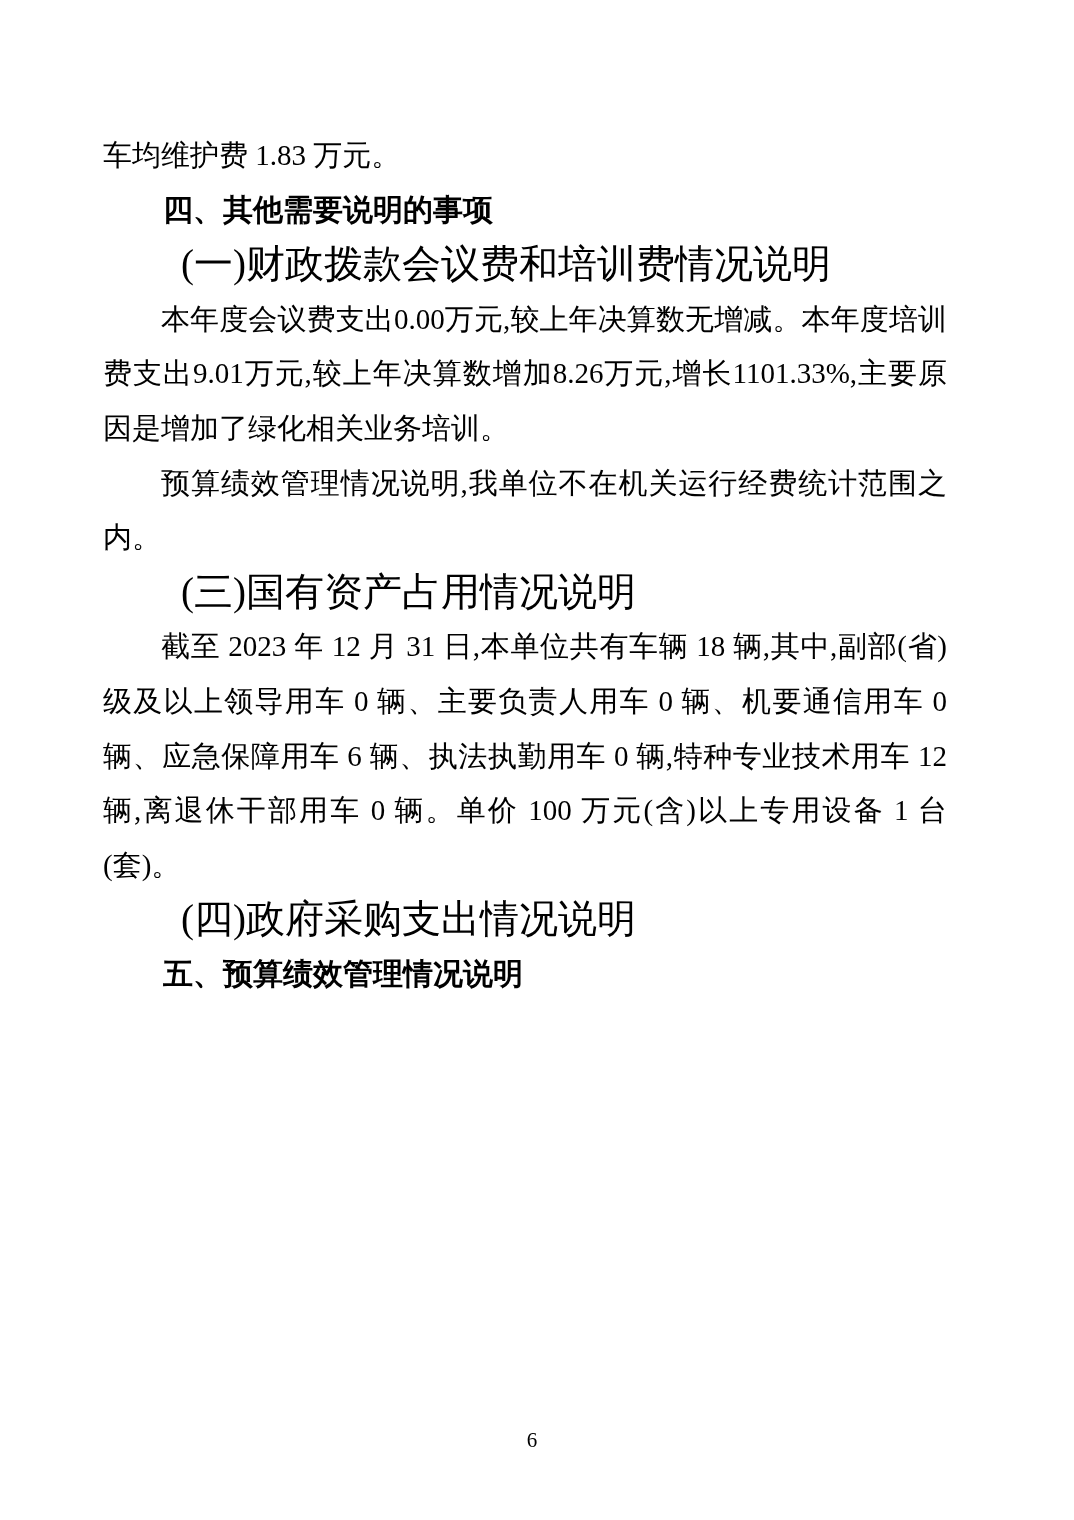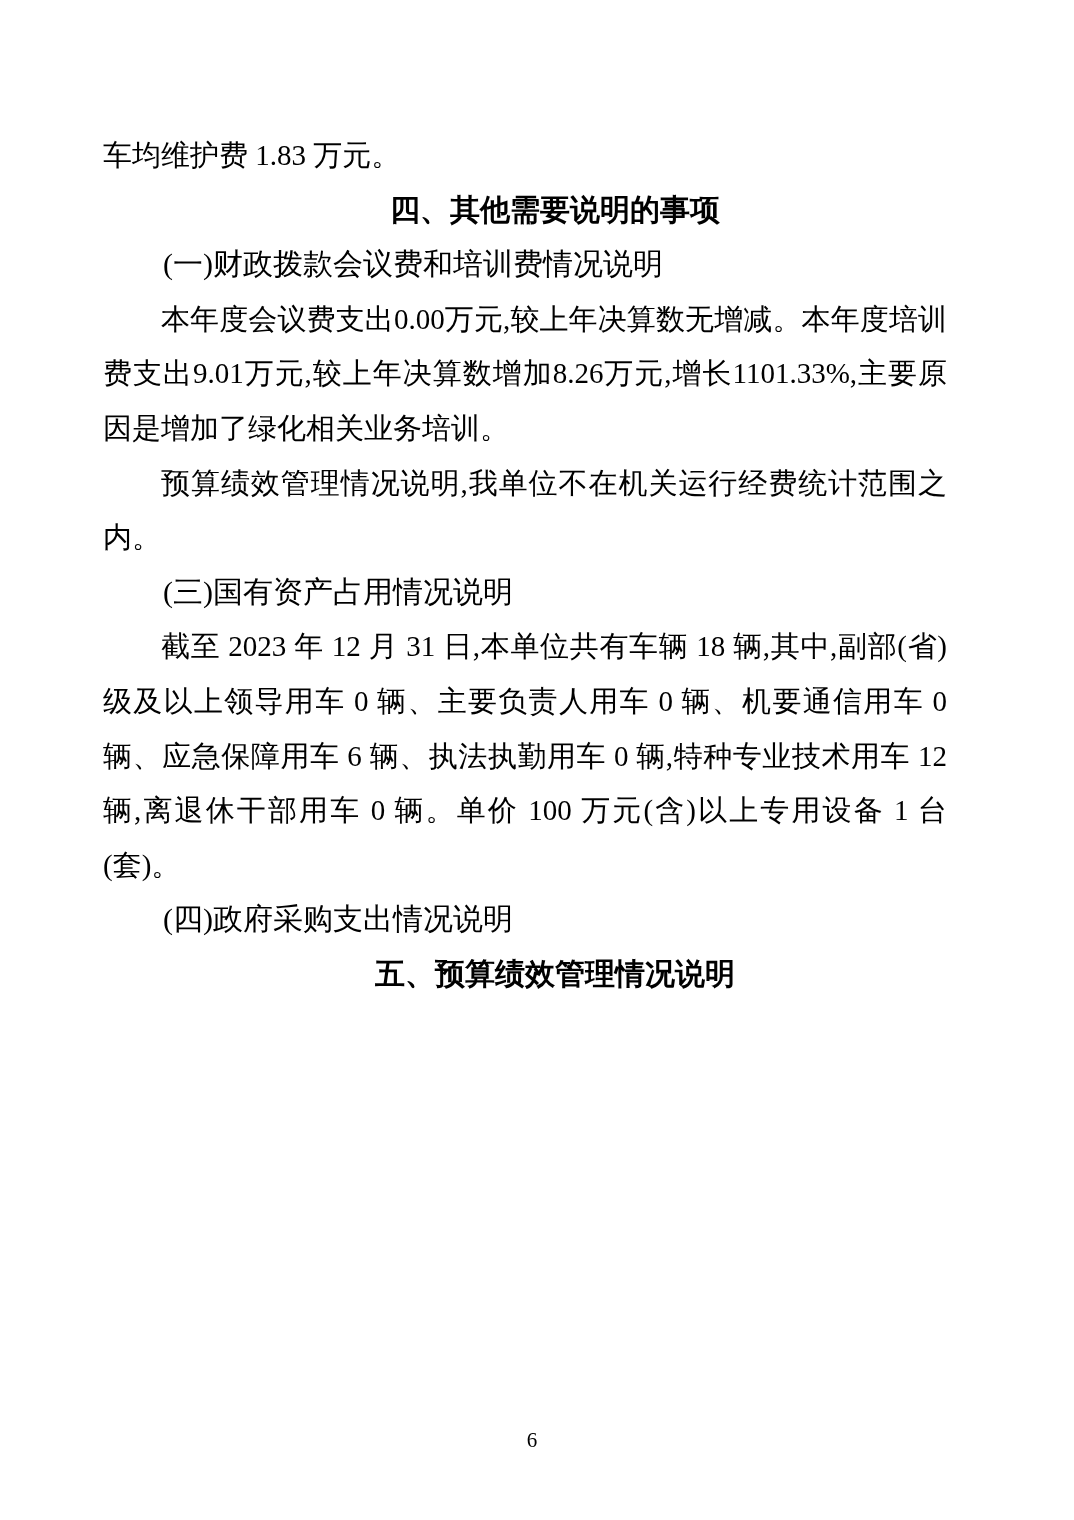--- a/index.html
+++ b/index.html
@@ -31,24 +31,24 @@
     text-indent: 2em;
     word-break: break-all;
   }
   .para.continuation {
     text-indent: 0;
   }
   .para.heading1 {
     font-family: "Liberation Sans", "DejaVu Sans", sans-serif;
     font-weight: bold;
     font-size: 30px;
-    text-align: center;
+    text-align: left;
   }
   .para.heading2 {
-    font-size: 30px;
+    font-size: 39px;
     text-align: left;
   }
   .page-number {
     position: absolute;
     top: 1426px;
     left: 0;
     width: 1064px;
     text-align: center;
     font-size: 21px;
     line-height: 28px;

